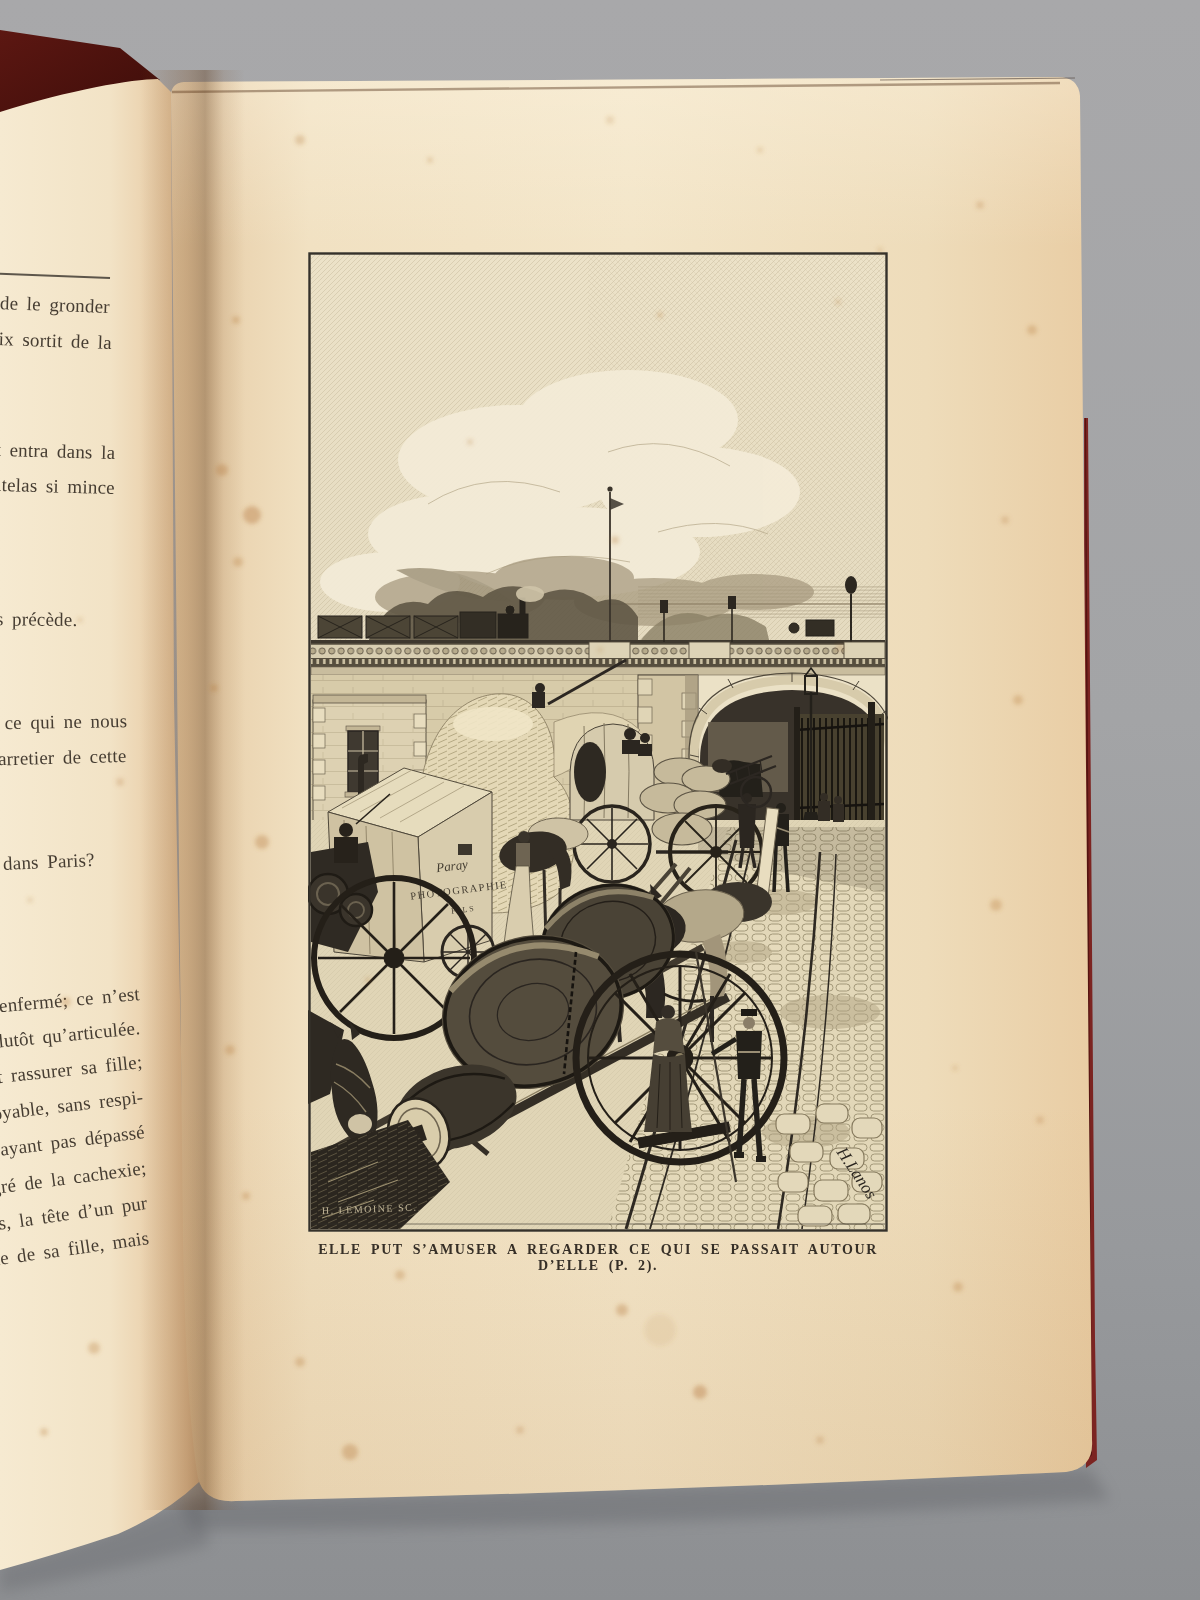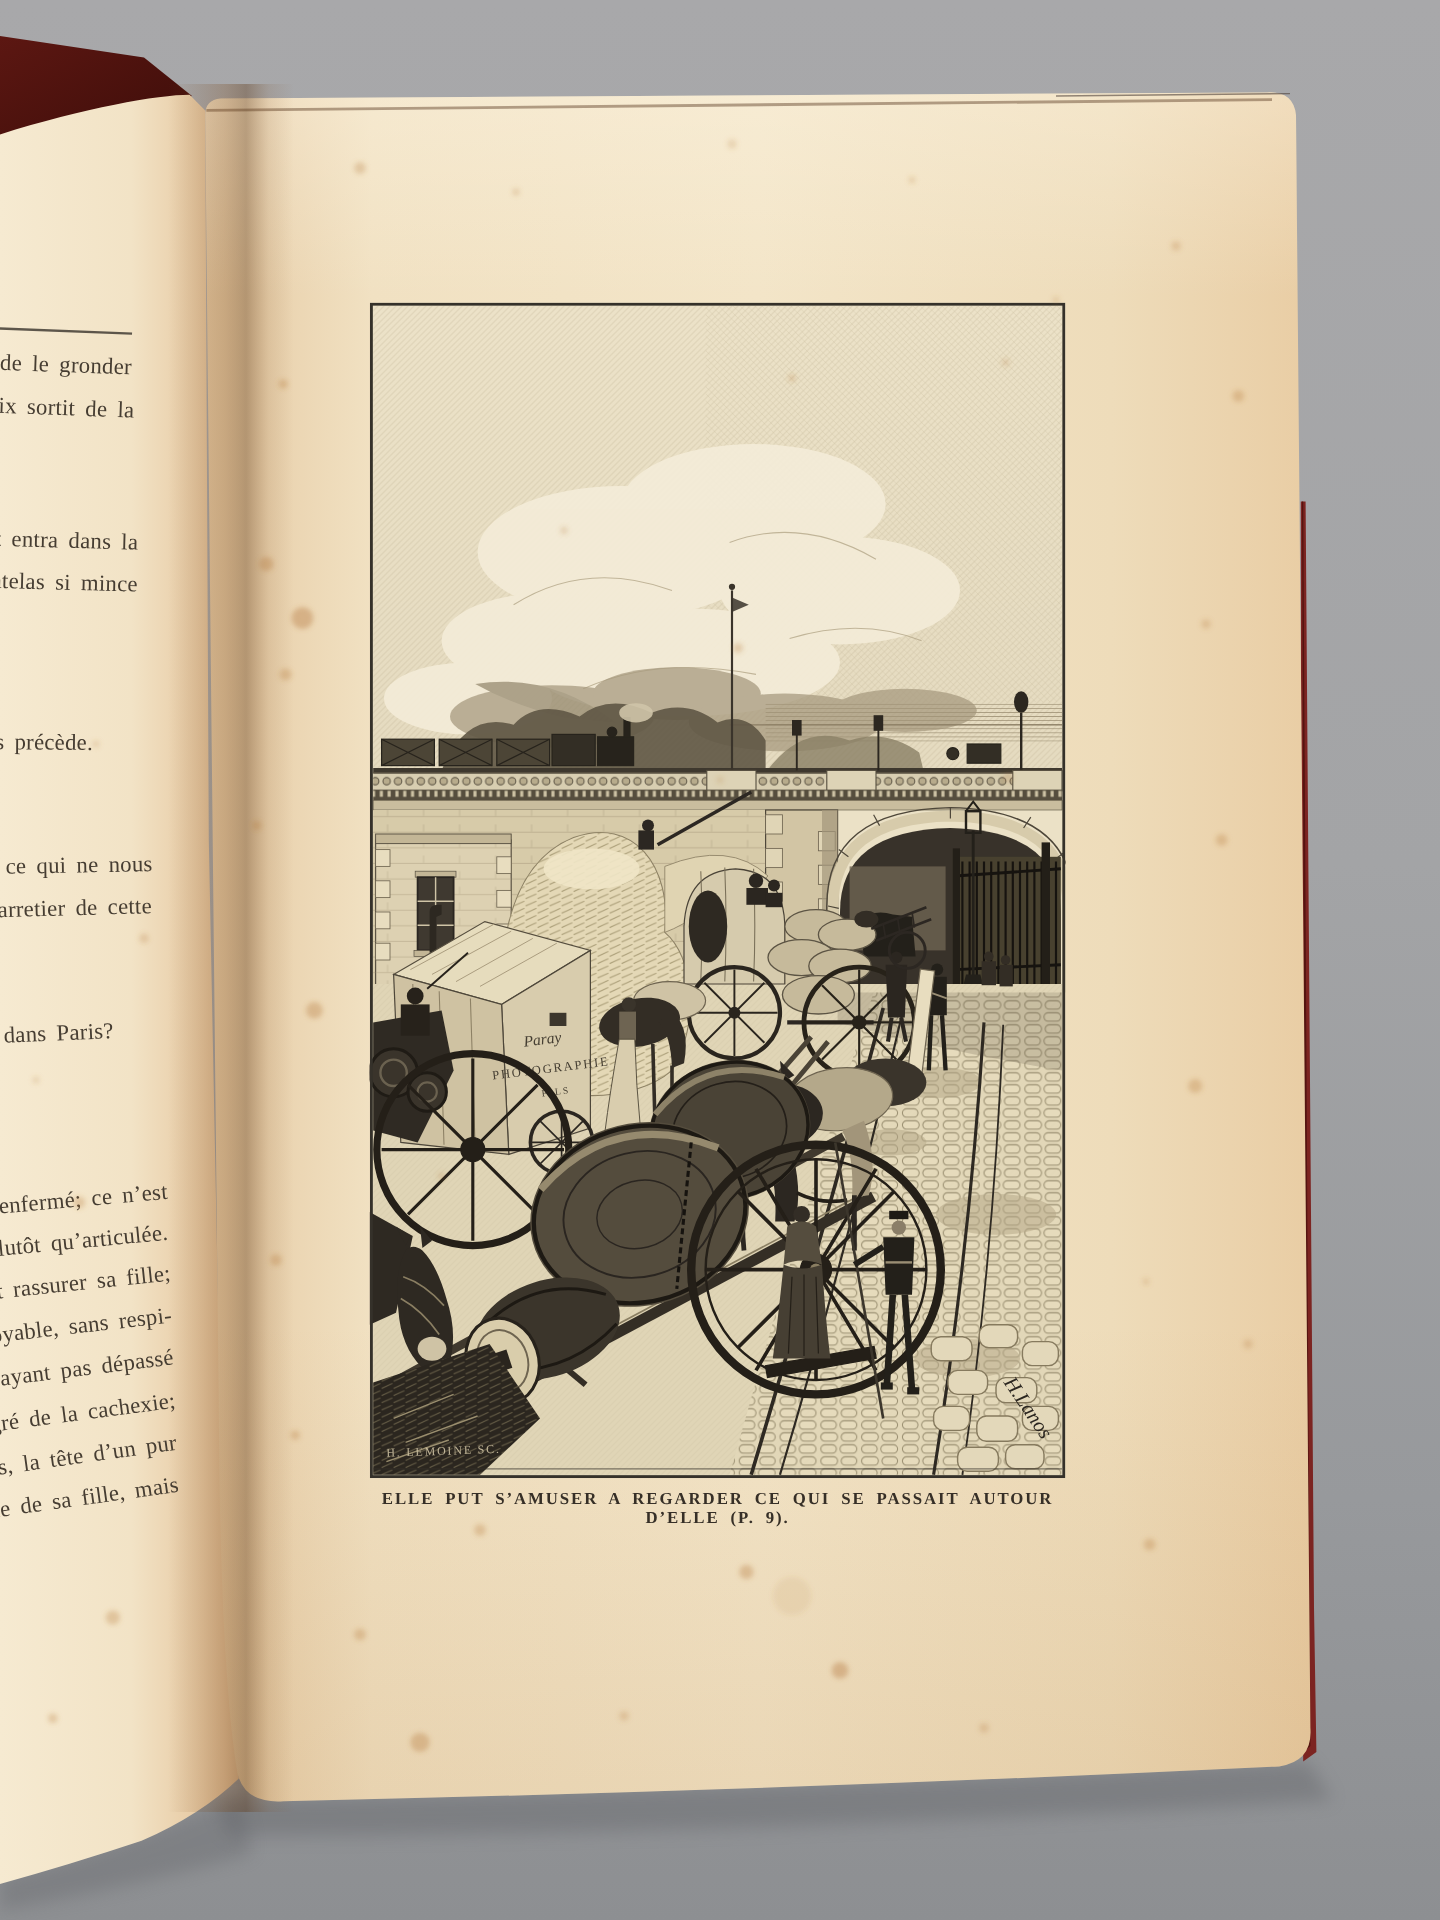--- a/index.html
+++ b/index.html
@@ -509,21 +509,21 @@
         </g>
 
         <text x="14" y="962" font-size="10" letter-spacing="1.5" fill="#cfc3a4" opacity=".9" transform="rotate(-2 14 962)">H. LEMOINE SC.</text>
         <text x="528" y="900" font-size="17" font-style="italic" fill="#2b2620" transform="rotate(56 528 900)">H.Lanos</text>
 
         <rect x="1.5" y="1.5" width="577" height="977" fill="none" stroke="#35312a" stroke-width="2.4"></rect>
         <path d="M3,972 L577,972" stroke="#35312a" stroke-width="1" opacity=".6"></path>
       </svg>
     </div>
 
-    <div class="caption">ELLE PUT S’AMUSER A REGARDER CE QUI SE PASSAIT AUTOUR D’ELLE (P. 9).</div>
+    <div class="caption">ELLE PUT S’AMUSER A REGARDER CE QUI SE PASSAIT AUTOUR D’ELLE (P. 2).</div>
   </div>
 
   <svg class="layer overlay-svg" viewBox="0 0 1200 1600">
     <defs>
       <linearGradient id="gutterGrad" x1="0" y1="0" x2="1" y2="0">
         <stop offset="0" stop-color="#7a4a1e" stop-opacity="0"></stop>
         <stop offset=".45" stop-color="#7a4a1e" stop-opacity=".28"></stop>
         <stop offset=".62" stop-color="#5e3816" stop-opacity=".38"></stop>
         <stop offset=".8" stop-color="#7a4a1e" stop-opacity=".12"></stop>
         <stop offset="1" stop-color="#7a4a1e" stop-opacity="0"></stop>

